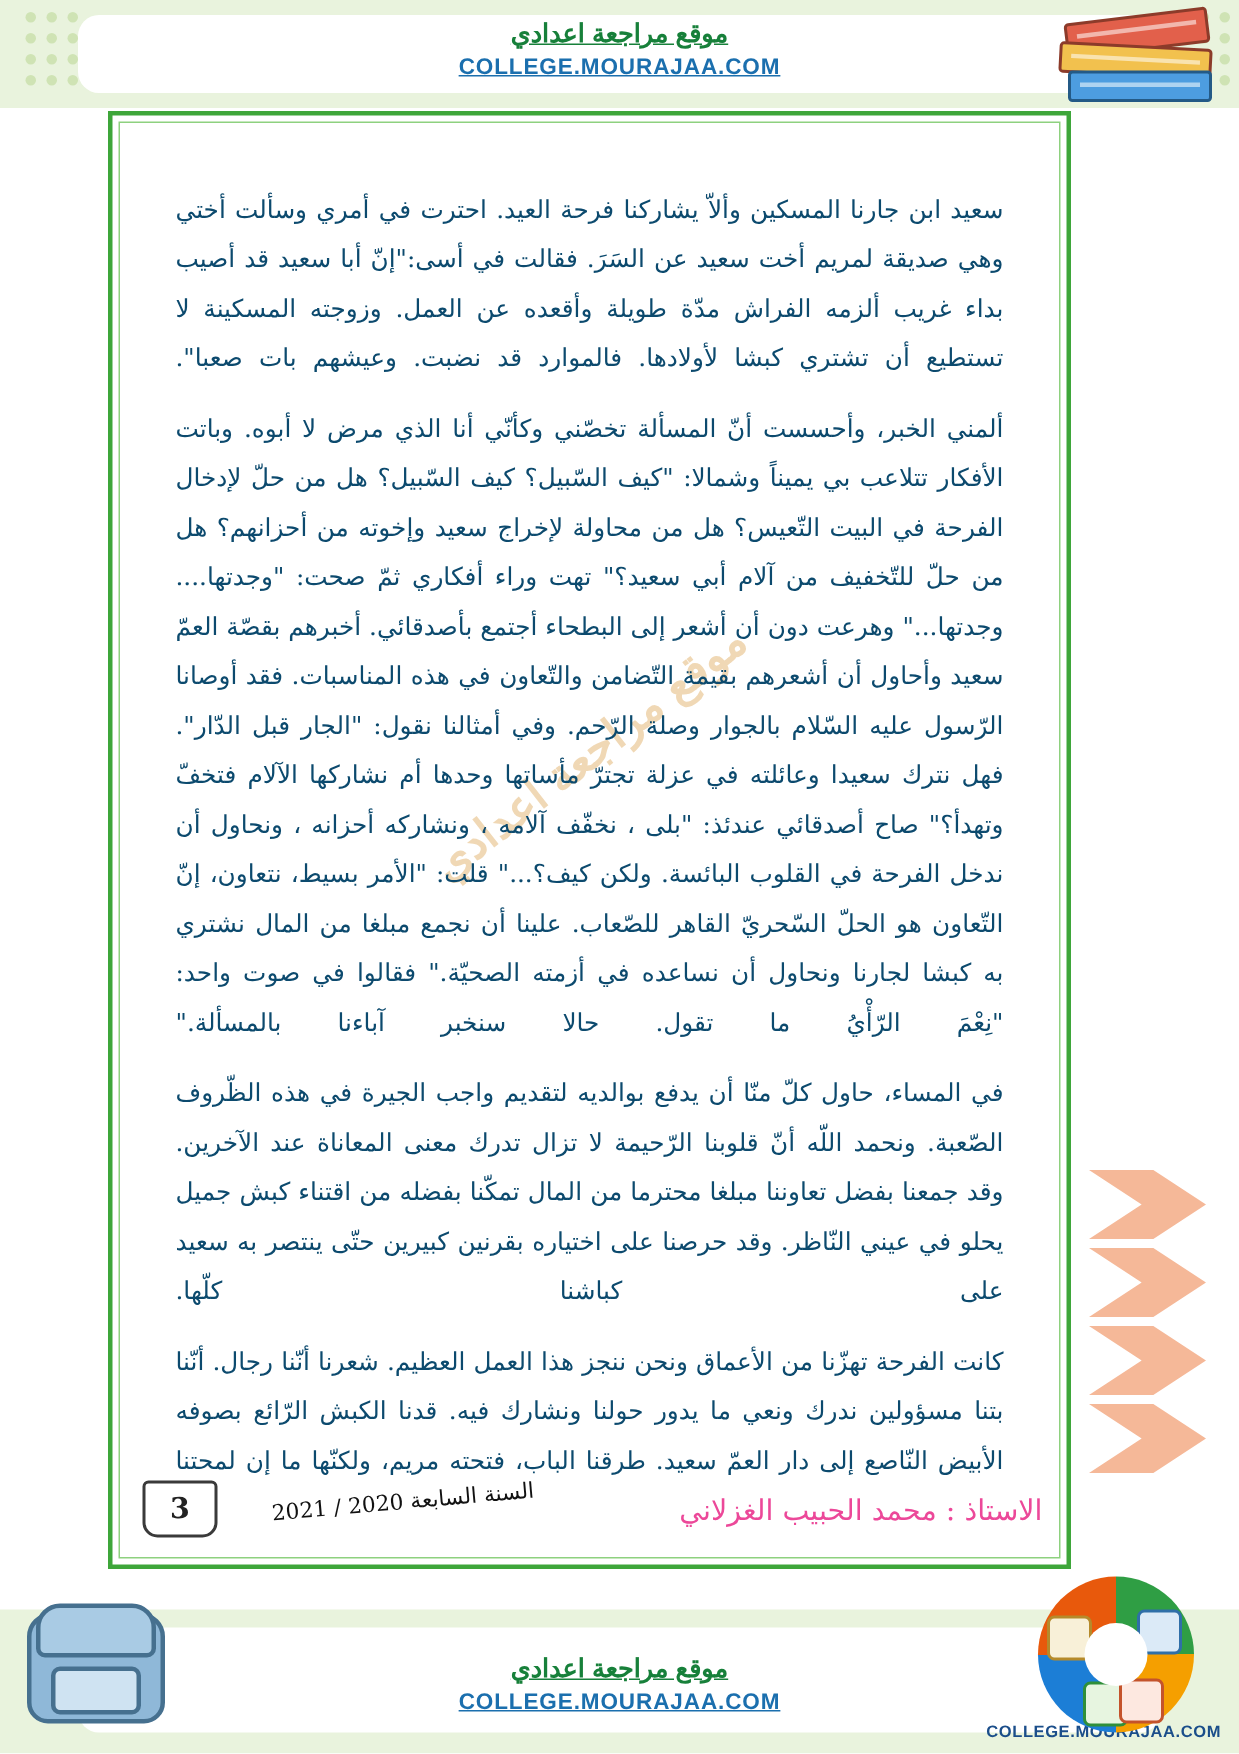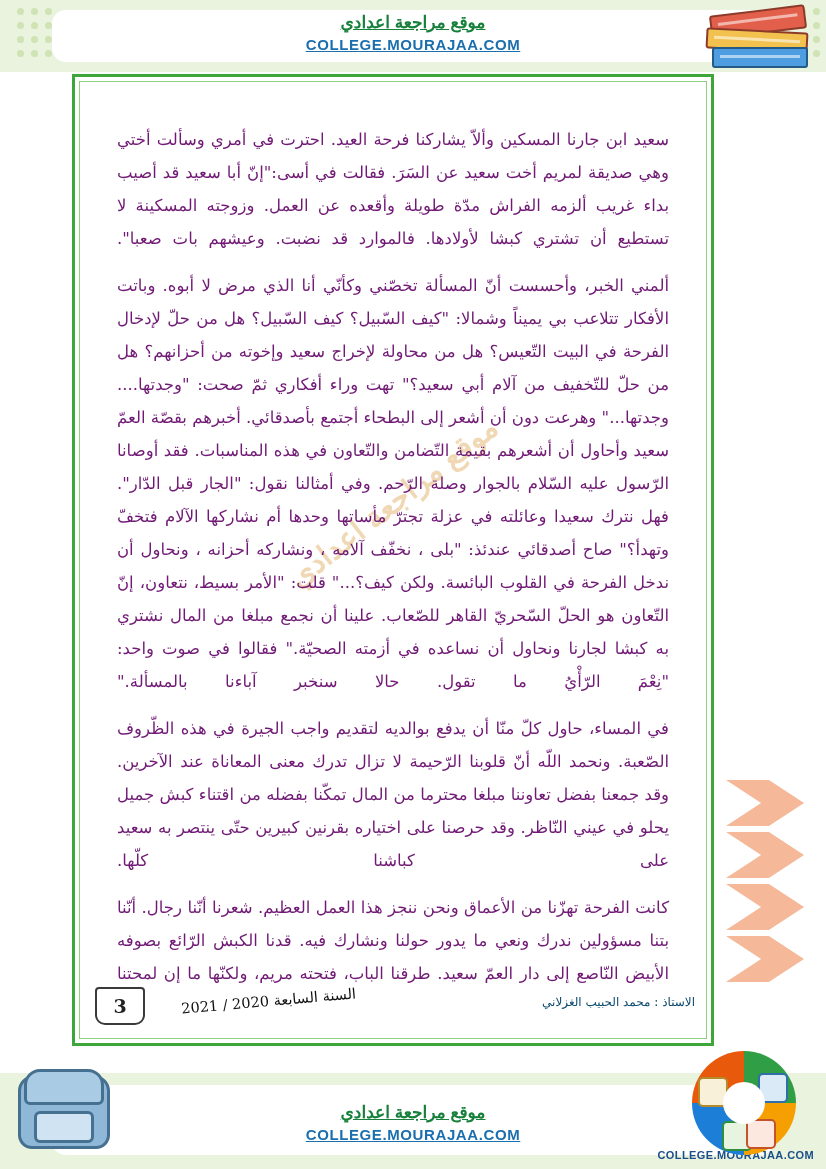--- a/index.html
+++ b/index.html
@@ -145,40 +145,40 @@
   .text-col {
     position: relative;
     z-index: 2;
     padding: 34px 26px 0 26px;
   }
 
   p.para {
     margin: 0 0 14px 0;
     font-size: 16.5px;
     line-height: 2.0;
-    color: #701a75;
+    color: #0c4a6e;
     text-align: justify;
     text-align-last: justify;
     font-family: "DejaVu Serif", "Liberation Serif", serif;
   }
 
   
   .doc-footer {
     position: absolute;
     left: 14px;
     right: 14px;
     bottom: 14px;
     height: 42px;
   }
   .teacher {
     position: absolute;
     right: 2px;
     top: 8px;
-    font-size: 12px;
-    color: #0c4a6e;
+    font-size: 19px;
+    color: #ec4899;
     font-family: "DejaVu Serif", serif;
   }
   .school-year {
     position: absolute;
     left: 92px;
     top: 6px;
     font-size: 14.5px;
     color: #111;
     transform: rotate(-5deg);
     font-family: "DejaVu Serif", serif;

